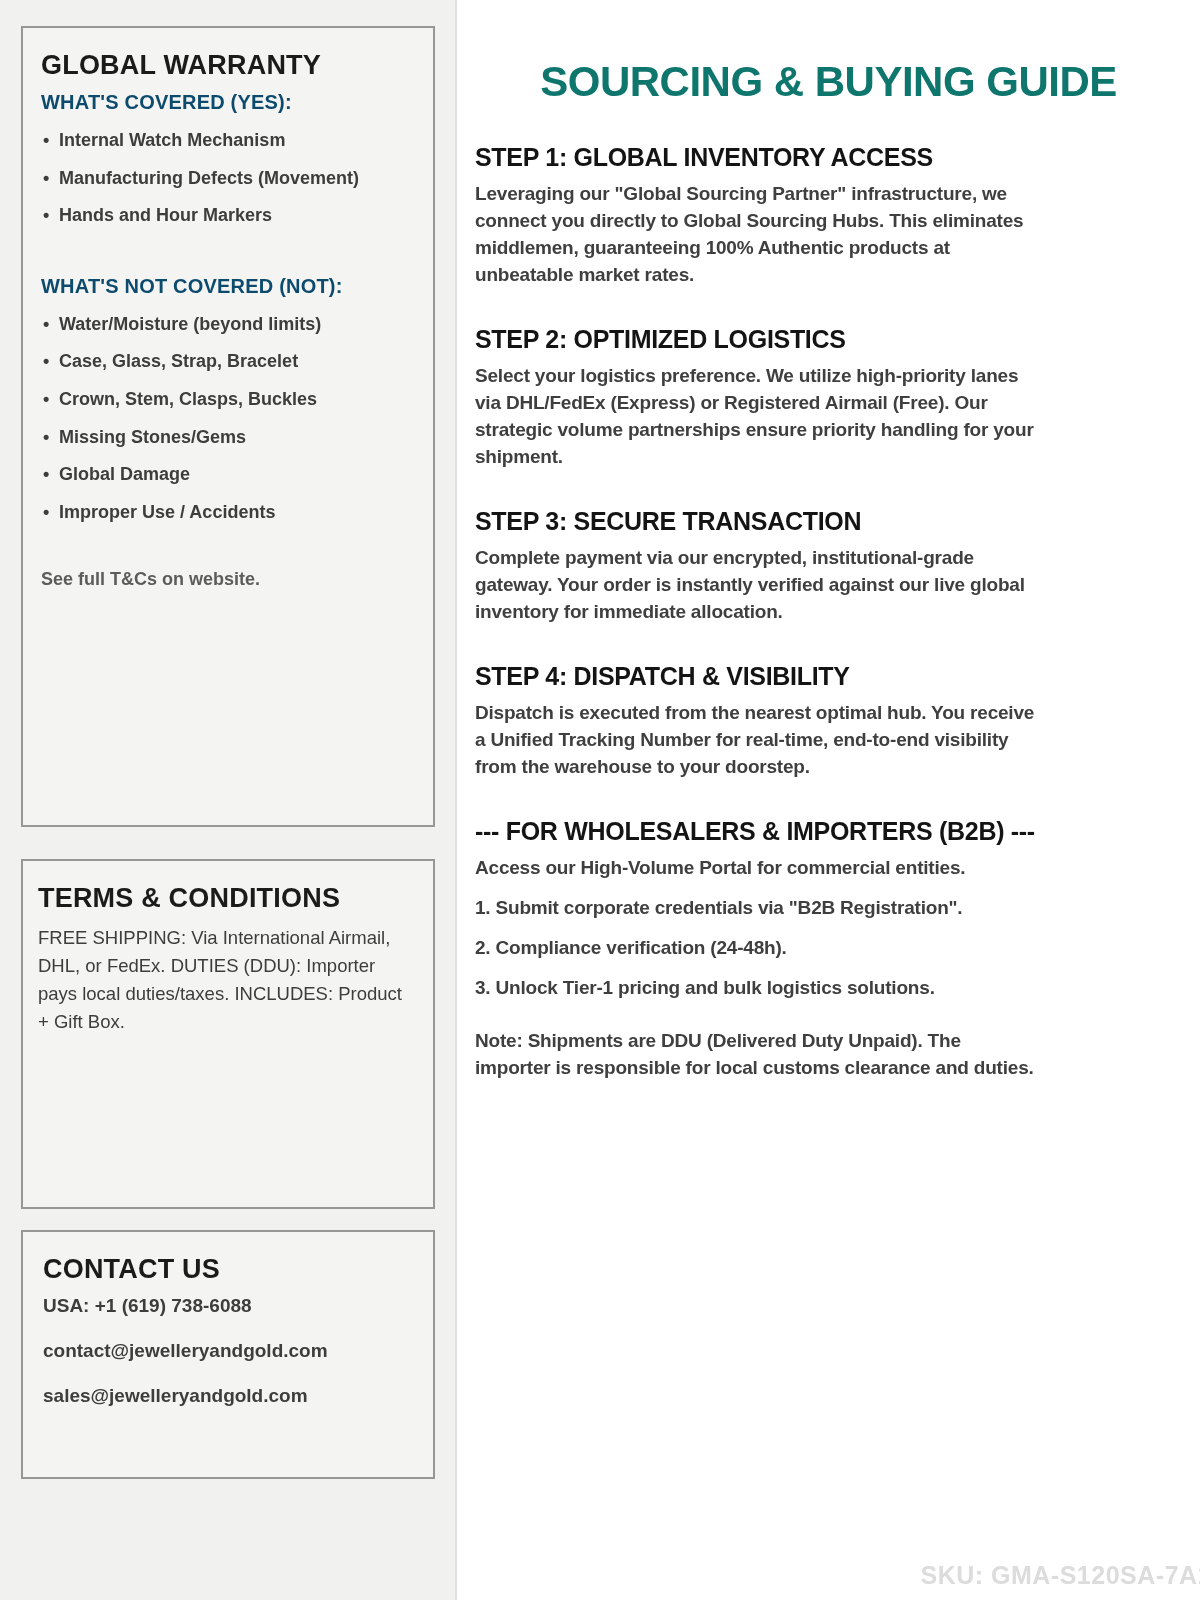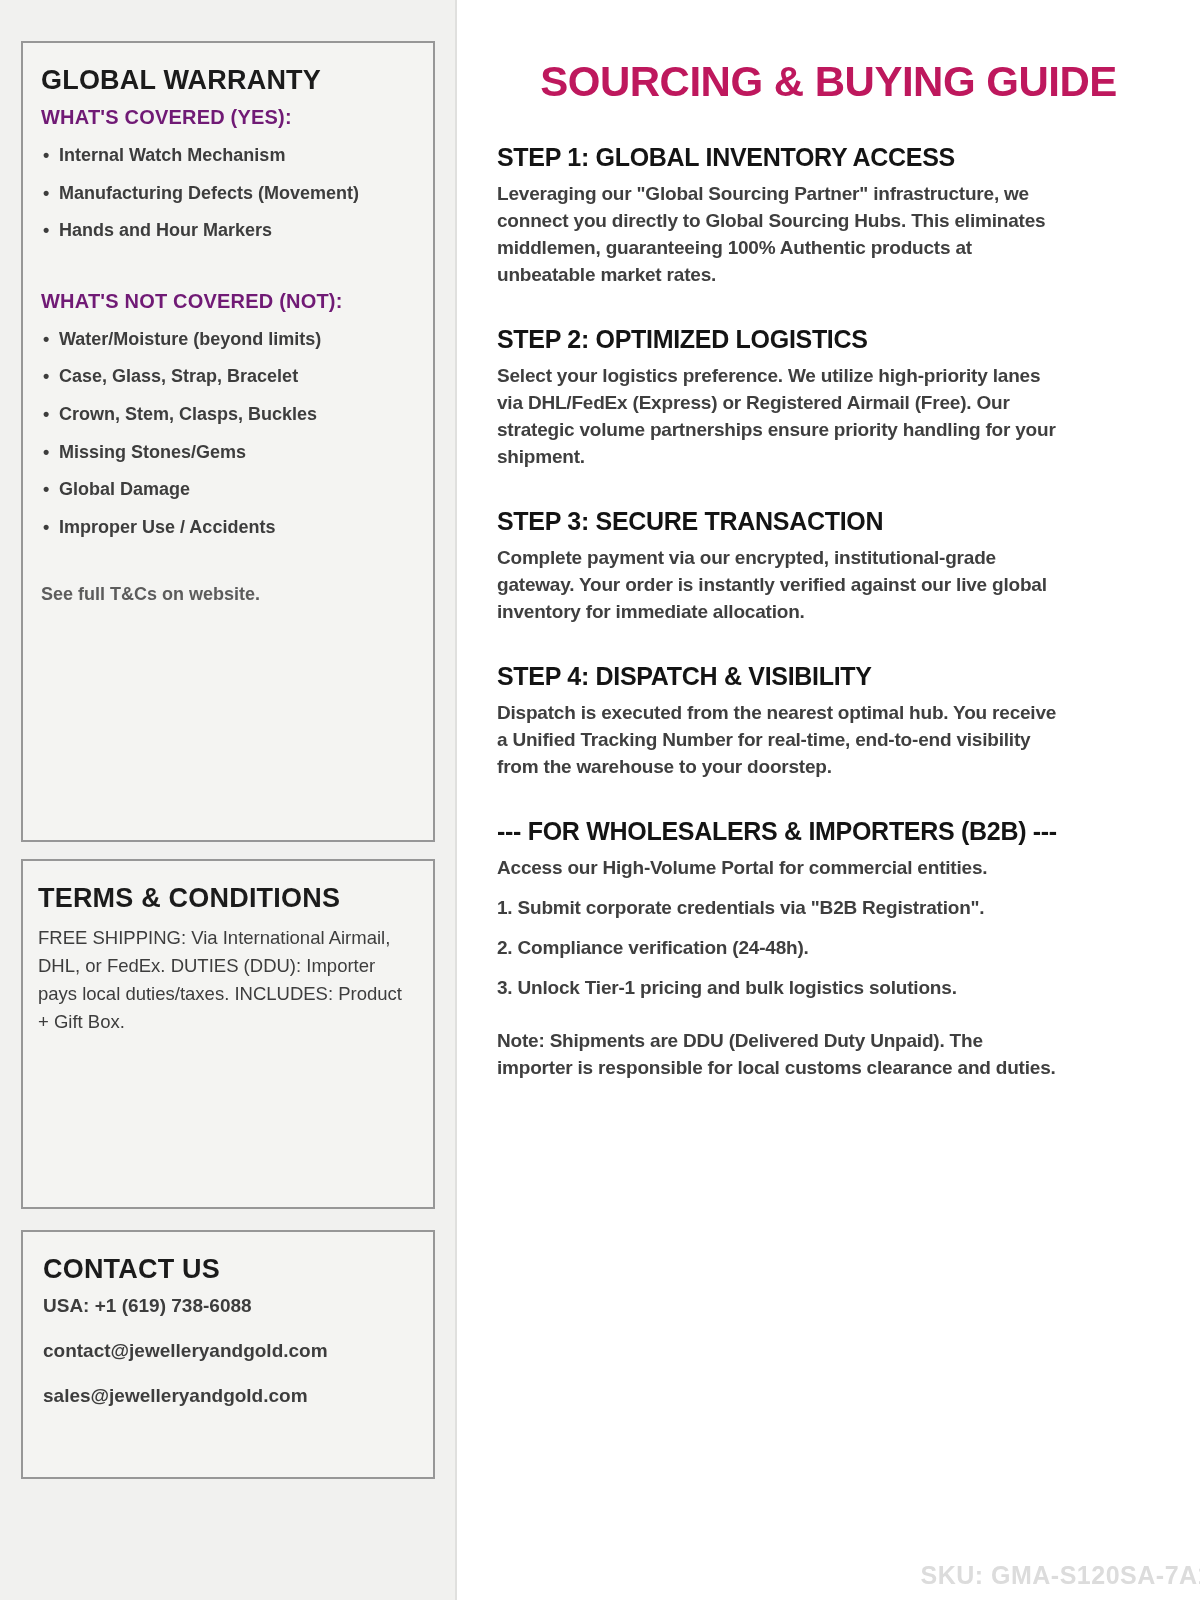--- a/index.html
+++ b/index.html
@@ -18,29 +18,29 @@
     border-right:2px solid #e0e0de;
     box-sizing:border-box;
   }
   .side-box{
     position:absolute;left:21px;width:414px;
     border:2px solid #979797;
     background:#f4f4f2;
     box-sizing:border-box;
     padding:16px 18px;
   }
-  .box-warranty{top:41px;height:801px;}
+  .box-warranty{top:26px;height:801px;}
   .box-terms{top:859px;height:350px;padding-left:15px;}
   .box-contact{top:1230px;height:249px;padding-left:20px;}
   .side-title{
     font-size:27px;font-weight:bold;color:#1b1b1b;
     letter-spacing:0.2px;margin:6px 0 10px;
   }
   .group-heading{
-    font-size:20px;font-weight:bold;color:#701a75;
+    font-size:20px;font-weight:bold;color:#0c4a6e;
     letter-spacing:0.2px;margin:10px 0 6px;
   }
   .group-heading.second{margin-top:48px;}
   .bullet{
     font-size:18px;font-weight:bold;color:#3d3d3d;
     margin:16px 0;position:relative;padding-left:18px;
     line-height:1.2;
   }
   .bullet::before{content:"•";position:absolute;left:2px;top:0;}
   .footnote{
@@ -57,25 +57,25 @@
   .contact-line.first{margin-top:10px;}
   
   .main{
     position:absolute;left:457px;top:0;
     width:743px;height:1600px;
     background:#ffffff;overflow:hidden;
   }
   .page-title{
     margin:58px 0 0 0;
     text-align:center;
-    font-size:42px;font-weight:bold;color:#be185d;
+    font-size:42px;font-weight:bold;color:#0f766e;
     letter-spacing:-0.5px;
   }
   .content{
-    padding-left:40px;width:560px;box-sizing:content-box;
+    padding-left:18px;width:560px;box-sizing:content-box;
   }
   .step h2,.b2b-heading{
     font-size:25px;font-weight:bold;color:#141414;
     letter-spacing:-0.3px;
     margin:36px 0 8px 0;line-height:1.2;
   }
   .step p,.b2b p{
     margin:0;
     font-size:19px;font-weight:bold;color:#3f3f3f;
     letter-spacing:-0.2px;line-height:27px;

